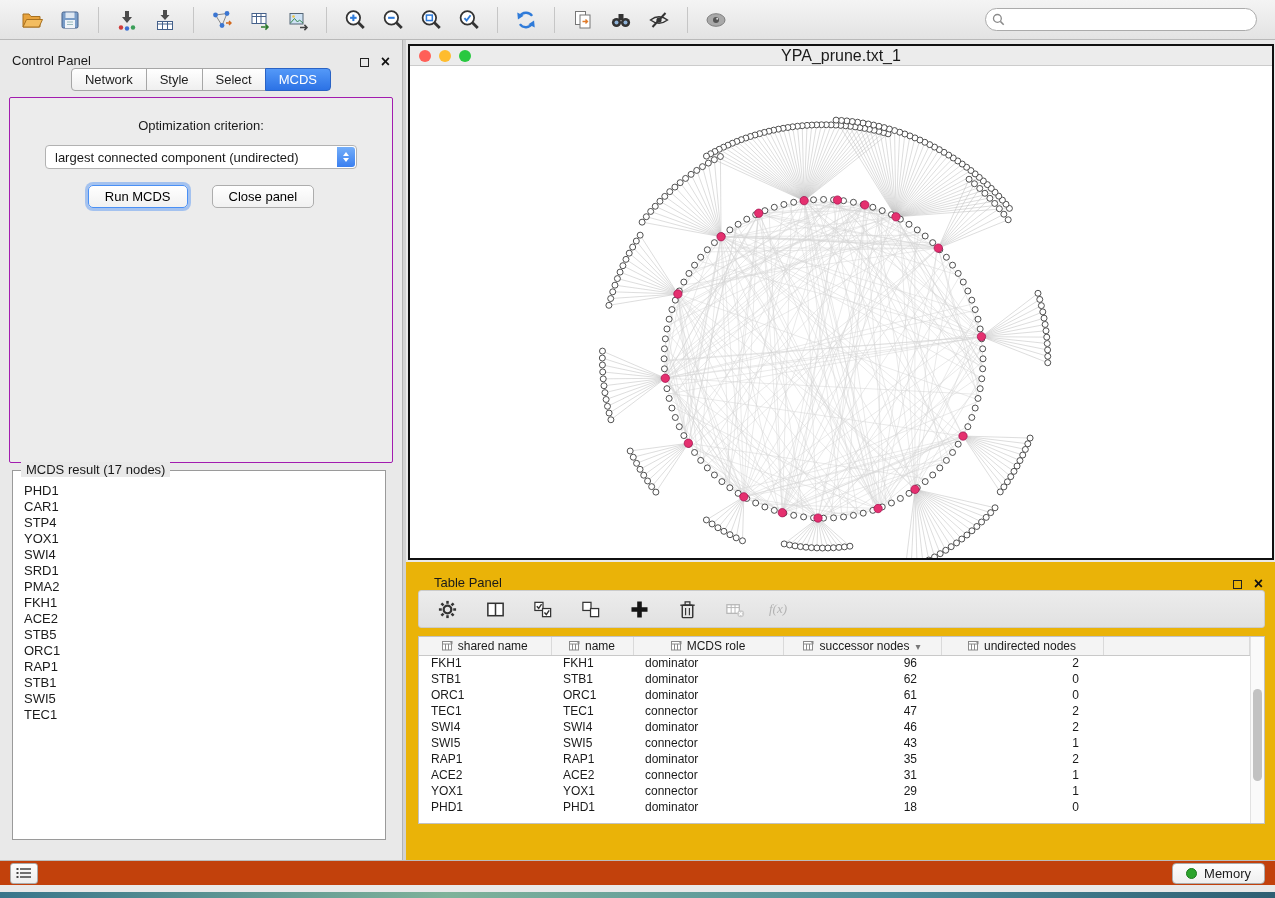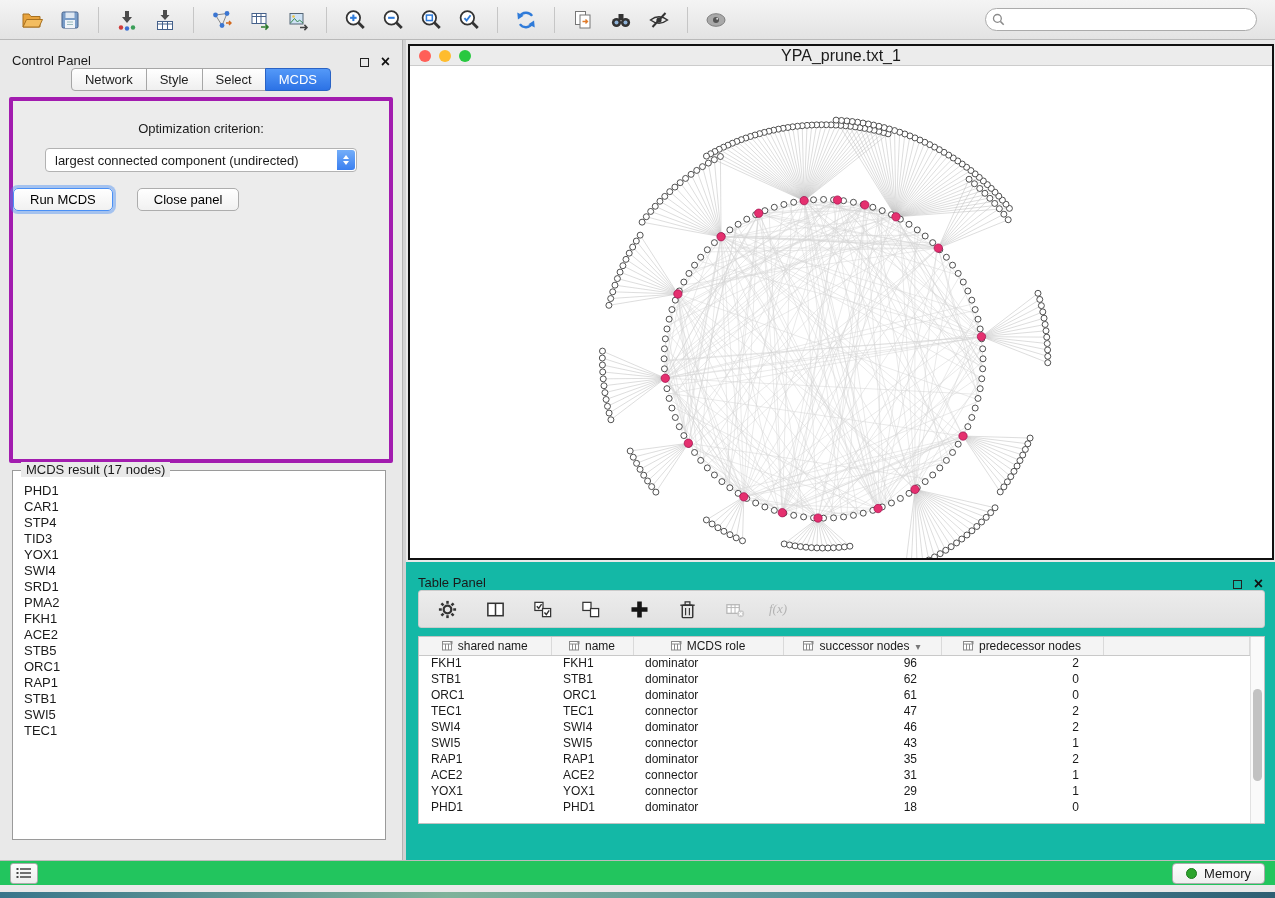--- a/index.html
+++ b/index.html
@@ -29,31 +29,31 @@
   .close-icon { font-weight:bold; font-size:16px; line-height:12px; color:#111; }
 
   .seg-tabs { display:flex; justify-content:center; }
   .seg-tab { background:linear-gradient(#ffffff,#efefef); border:1px solid #a6a6a6;
     margin-left:-1px; padding:3px 13px; font-size:13px; color:#222; }
   .seg-tab:first-child { border-radius:4px 0 0 4px; margin-left:0; }
   .seg-tab:last-child { border-radius:0 4px 4px 0; }
   .seg-tab.active { background:linear-gradient(#5499f8,#2c72e5); border-color:#2a63c4; color:#fff; }
 
   .cp-card { position:absolute; left:9px; right:9px; top:57px; height:366px;
-    background:#ececec; border:4px solid #a21caf; border-radius:2px; text-align:center; }
+    background:#ececec; border:1px solid #a21caf; border-radius:2px; text-align:center; }
   .opt-label { margin-top:20px; font-size:13px; }
   .dropdown { margin:12px auto 0; width:312px; height:24px; background:#fff;
     border:1px solid #b2b2b2; border-radius:4px; position:relative;
     display:flex; align-items:center; padding-left:9px; font-size:13px; }
   .dd-stepper { position:absolute; right:1px; top:1px; bottom:1px; width:18px;
     background:linear-gradient(#74aef9,#3a7ff0); border-radius:0 3px 3px 0;
     display:flex; flex-direction:column; align-items:center; justify-content:center; gap:2px; }
   .tri-up { width:0; height:0; border-left:3.5px solid transparent; border-right:3.5px solid transparent; border-bottom:4.5px solid #fff; }
   .tri-down { width:0; height:0; border-left:3.5px solid transparent; border-right:3.5px solid transparent; border-top:4.5px solid #fff; }
-  .cp-buttons { display:flex; gap:24px; margin-top:16px; }
+  .cp-buttons { display:flex; justify-content:center; gap:24px; margin-top:16px; }
   .btn { background:linear-gradient(#ffffff,#f1f1f1); border:1px solid #adadad;
     border-radius:5px; padding:3px 16px; font-size:13px; }
   .btn.focused { border-color:#4a90f5; box-shadow:0 0 0 3px rgba(77,144,245,.45); }
 
   .mcds-box { position:absolute; left:12px; right:16px; top:430px; height:370px;
     background:#fff; border:1px solid #9a9a9a;padding-left:32px; }
   .mcds-legend { position:absolute; top:-9px; left:8px; background:#e9e9e9;
     padding:0 5px; font-size:13px; }
   .mcds-list { position:absolute; inset:10px 3px 3px 3px; background:#fff;
     padding:2px 8px; overflow:hidden; }
@@ -65,21 +65,21 @@
 
   .network-window { position:absolute; left:2px; right:1px; top:4px; height:516px;
     border:2px solid #101010; background:#fff; }
   .net-titlebar { height:20px; background:#ececec; border-bottom:1px solid #cccccc;
     text-align:center; line-height:19px; font-size:16px; position:relative; }
   .traffic { position:absolute; left:9px; top:4px; display:flex; gap:8px; }
   .light { width:12px; height:12px; border-radius:50%; }
   .net-canvas { position:absolute; left:0; right:0; top:20px; bottom:0; }
   .net-canvas svg { width:100%; height:100%; display:block; }
 
-  .table-panel { position:absolute; left:0; right:0; top:522px; bottom:0; background:#14b8a6; }
+  .table-panel { position:absolute; left:0; right:0; top:522px; bottom:0; background:#eab308;padding-left:16px; }
   .tp-toolbar { position:absolute; left:12px; right:10px; top:28px; height:38px;
     background:linear-gradient(#ececec,#e1e1e1); border:1px solid #cbcbcb; border-radius:3px;
     display:flex; align-items:center; gap:20px; padding:0 14px; }
   .fx { font-family:"Liberation Serif", serif; font-style:italic; font-size:13px; color:#b3b3b3; }
   .tp-table-wrap { position:absolute; left:12px; right:10px; top:74px; bottom:36px;
     background:#fff; border:1px solid #c2c2c2; overflow:hidden; }
   table.nt { border-collapse:collapse; table-layout:fixed; width:calc(100% - 14px); }
   .nt th { background:#f4f4f4; border-right:1px solid #dadada; border-bottom:1px solid #c9c9c9;
     font-weight:normal; font-size:12px; height:18px; text-align:center; white-space:nowrap; overflow:hidden; }
   .nt th .th-grid { margin-right:5px; vertical-align:-1px; }
@@ -92,21 +92,21 @@
   .nt th:nth-child(4), .nt td:nth-child(4) { width:158px; }
   .nt th:nth-child(5), .nt td:nth-child(5) { width:162px; }
   .vscroll { position:absolute; right:0; top:0; bottom:0; width:14px;
     background:#fafafa; border-left:1px solid #e2e2e2; }
   .vthumb { position:absolute; left:2px; right:2px; top:52px; height:92px;
     background:#c2c2c2; border-radius:5px; }
   .tp-tabs { position:absolute; left:0; right:0; bottom:7px; display:flex; justify-content:center; }
 
   
   .status-bar { position:absolute; left:0; right:0; top:860px; height:25px;
-    background:#22c55e; border-top:1px solid #bcbcbc;
+    background:#c2410c; border-top:1px solid #bcbcbc;
     display:flex; align-items:center; padding:0 10px; }
   .list-btn { width:28px; height:21px; background:linear-gradient(#fdfdfd,#eeeeee);
     border:1px solid #ababab; border-radius:3px; display:flex; align-items:center; justify-content:center; }
   .memory-btn { margin-left:auto; display:flex; align-items:center; gap:7px;
     background:linear-gradient(#fdfdfd,#efefef); border:1px solid #ababab; border-radius:4px;
     padding:2px 13px; font-size:13px; }
   .mem-dot { width:11px; height:11px; border-radius:50%; background:#2ca42c; border:1px solid #1d7a1d; }
   .desktop-strip { position:absolute; left:0; right:0; bottom:0; height:6px;
     background:linear-gradient(90deg,#38758b,#7fb29a 35%,#4d8d9c 70%,#2e5f73); }
 </style>
@@ -297,21 +297,20 @@
       <button class="btn">Close panel</button>
     </div>
   </div>
 
   <div class="mcds-box">
     <span class="mcds-legend">MCDS result (17 nodes)</span>
     <div class="mcds-list" id="mcds-list">
         <div class="mcds-item">PHD1</div>
         <div class="mcds-item">CAR1</div>
         <div class="mcds-item">STP4</div>
-        <div class="mcds-item">TID3</div>
         <div class="mcds-item">YOX1</div>
         <div class="mcds-item">SWI4</div>
         <div class="mcds-item">SRD1</div>
         <div class="mcds-item">PMA2</div>
         <div class="mcds-item">FKH1</div>
         <div class="mcds-item">ACE2</div>
         <div class="mcds-item">STB5</div>
         <div class="mcds-item">ORC1</div>
         <div class="mcds-item">RAP1</div>
         <div class="mcds-item">STB1</div>
@@ -1223,21 +1222,21 @@
                   <line x1="3.5" y1="3" x2="3.5" y2="9" stroke="#8a8a8a"></line>
                   <line x1="6.5" y1="3" x2="6.5" y2="9" stroke="#8a8a8a"></line>
                   <path d="M6.8 0 h3.7 v3.4 Z" fill="#8a8a8a"></path>
                 </svg><span class="th-label">successor nodes</span><span class="th-sort">▾</span></th>
               <th><svg class="th-grid" width="11" height="10" viewBox="0 0 11 10">
                   <rect x="0.5" y="0.5" width="9" height="8.5" fill="#fff" stroke="#8a8a8a"></rect>
                   <line x1="0.5" y1="3" x2="9.5" y2="3" stroke="#8a8a8a"></line>
                   <line x1="3.5" y1="3" x2="3.5" y2="9" stroke="#8a8a8a"></line>
                   <line x1="6.5" y1="3" x2="6.5" y2="9" stroke="#8a8a8a"></line>
                   <path d="M6.8 0 h3.7 v3.4 Z" fill="#8a8a8a"></path>
-                </svg><span class="th-label">predecessor nodes</span></th>
+                </svg><span class="th-label">undirected nodes</span></th>
               <th></th>
             </tr>
           </thead>
         <tbody id="tbody">
             <tr>
               <td>FKH1</td>
               <td>FKH1</td>
               <td>dominator</td>
               <td class="num">96</td>
               <td class="num">2</td>

